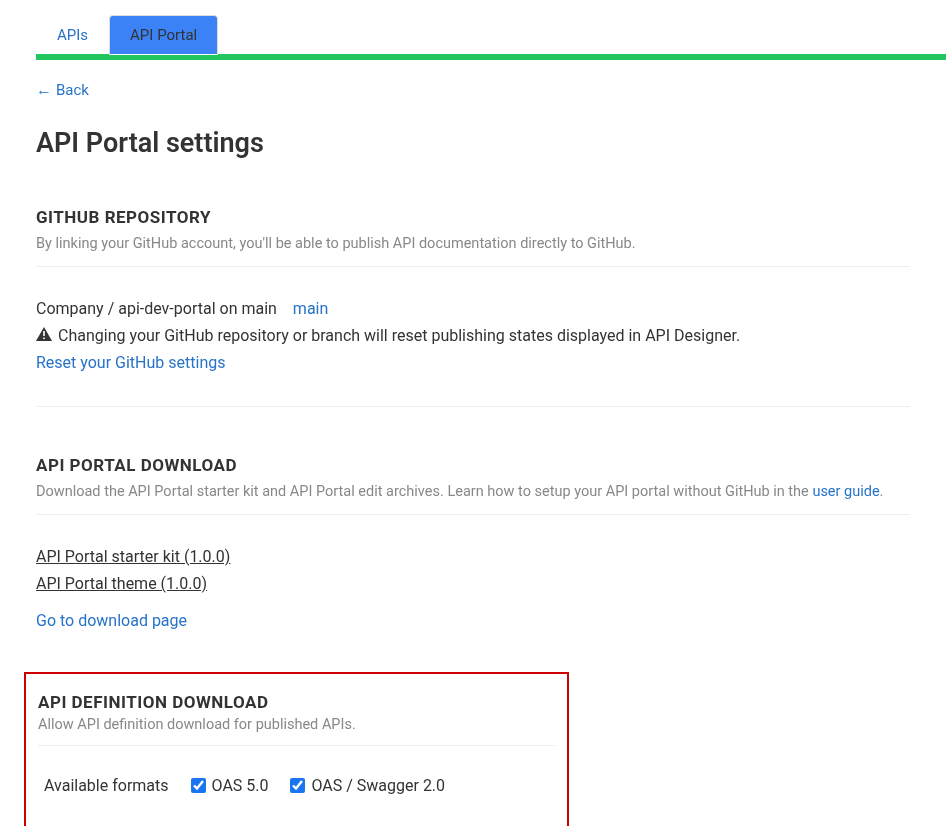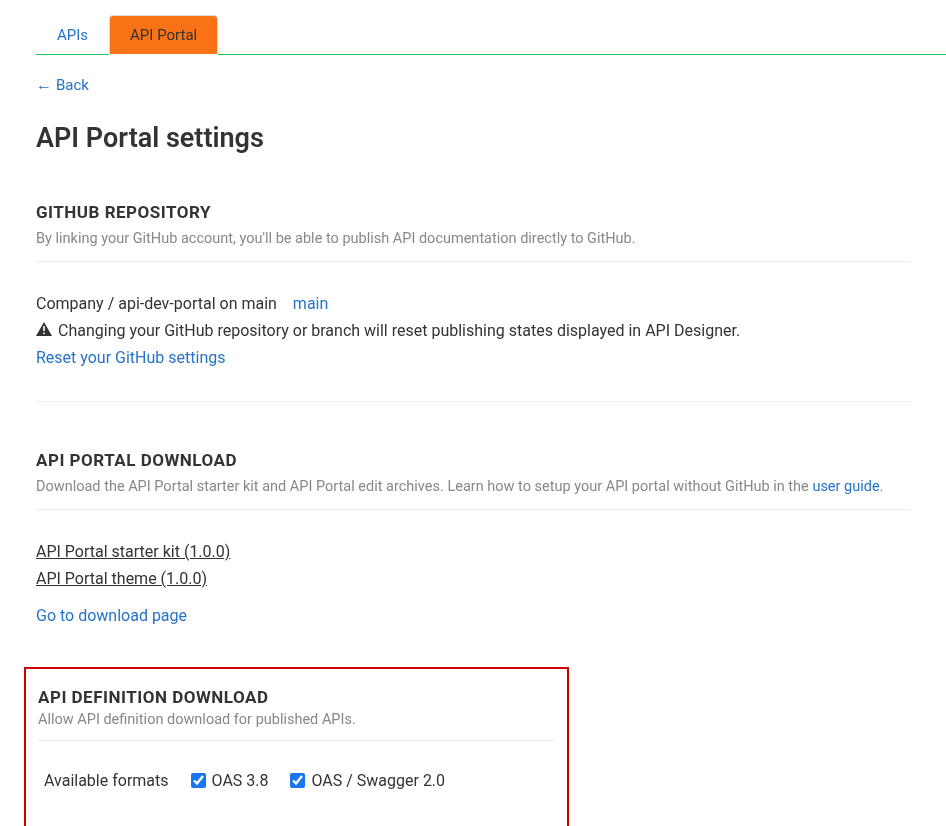--- a/index.html
+++ b/index.html
@@ -9,39 +9,39 @@
     }
     body {
       font-family: -apple-system, BlinkMacSystemFont, "Segoe UI", Roboto, "Helvetica Neue", Arial, sans-serif;
       font-size: 14px;
       color: #333;
       background: #fff;
       width: 946px;
     }
     .tabs {
       display: flex;
-      border-bottom: 1px solid #22c55e;
+      border-bottom: 6px solid #22c55e;
       margin-left: 36px;
       margin-top: 14px;
       text-align: right;
     }
     .tab {
       padding: 10px 20px;
       font-size: 15px;
       cursor: pointer;
       border: 1px solid transparent;
       border-bottom: none;
       position: relative;
       top: 1px;
     }
     .tab.active {
       border: 1px solid #ddd;
       border-bottom: 1px solid #fff;
       border-radius: 4px 4px 0 0;
-      background: #f97316;
+      background: #3b82f6;
       color: #333;
     }
     .tab.inactive {
       color: #2673c9;
     }
     .content {
       padding: 0 36px;
     }
     .back-link {
       display: inline-flex;
@@ -238,21 +238,21 @@
   
   <div class="highlight-box">
     <div class="section-title">API DEFINITION DOWNLOAD</div>
     <div class="section-desc">Allow API definition download for published APIs.</div>
     <div class="divider"></div>
 
     <div class="formats-row">
       <span class="formats-label">Available formats</span>
       <label class="checkbox-group">
         <input type="checkbox" checked="" style="">
-        <span class="checkbox-label">OAS 3.8</span>
+        <span class="checkbox-label">OAS 5.0</span>
       </label>
       <label class="checkbox-group">
         <input type="checkbox" checked="" style="">
         <span class="checkbox-label">OAS / Swagger 2.0</span>
       </label>
     </div>
   </div>
 </div>
 
 </body></html>

